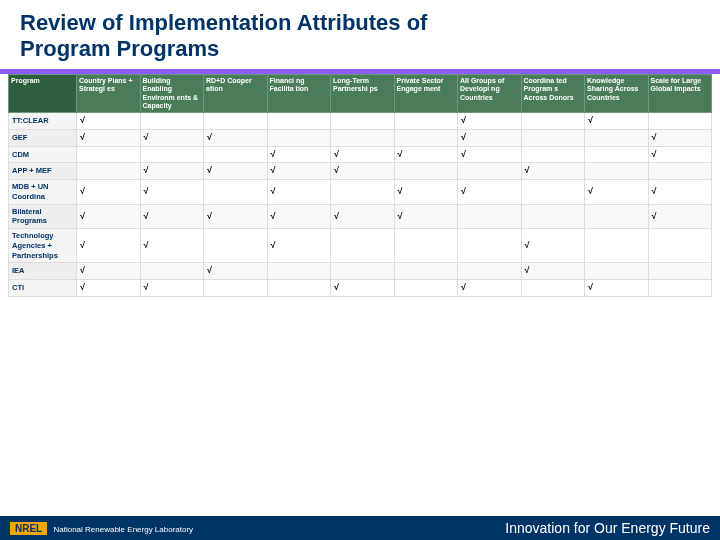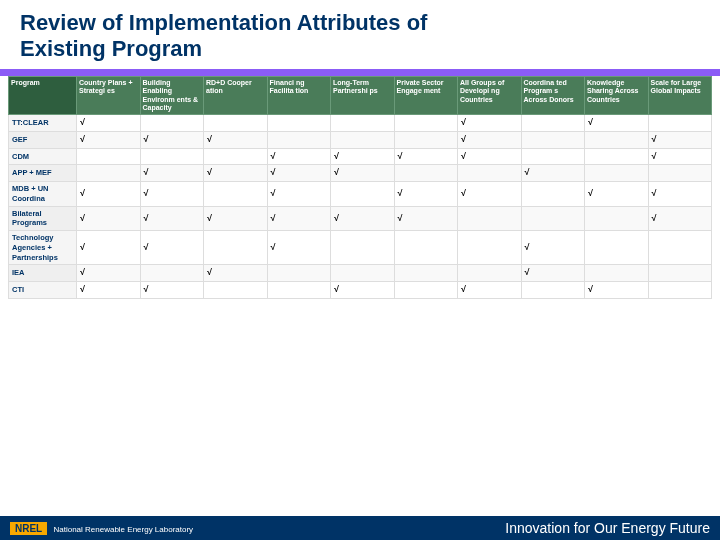--- a/index.html
+++ b/index.html
@@ -16,21 +16,21 @@
       width: 720px;
       height: 540px;
       display: flex;
       flex-direction: column;
       padding: 0;
     }
 
     .header {
       background: #fff;
       padding: 10px 28px 6px 20px;
-      border-bottom: 7px solid #8b5cf6;
+      border-bottom: 5px solid #8b5cf6;
     }
 
     .header-title {
       color: #003366;
       font-size: 22px;
       font-weight: bold;
       line-height: 1.2;
     }
 
     .table-container {
@@ -126,21 +126,21 @@
     }
   </style>
 </head>
 <body>
 
 <div class="page-container">
 
   <div class="header">
     <div class="header-title">
       <span>Review of Implementation Attributes of</span><br>
-      <span>Existing Program</span>
+      <span>Program Programs</span>
     </div>
   </div>
 
   <div class="table-container">
     <table>
       <thead>
         <tr>
           <th>Program</th>
           <th>Country Plans + Strategi es</th>
           <th>Building Enabling Environm ents &amp; Capacity</th>

